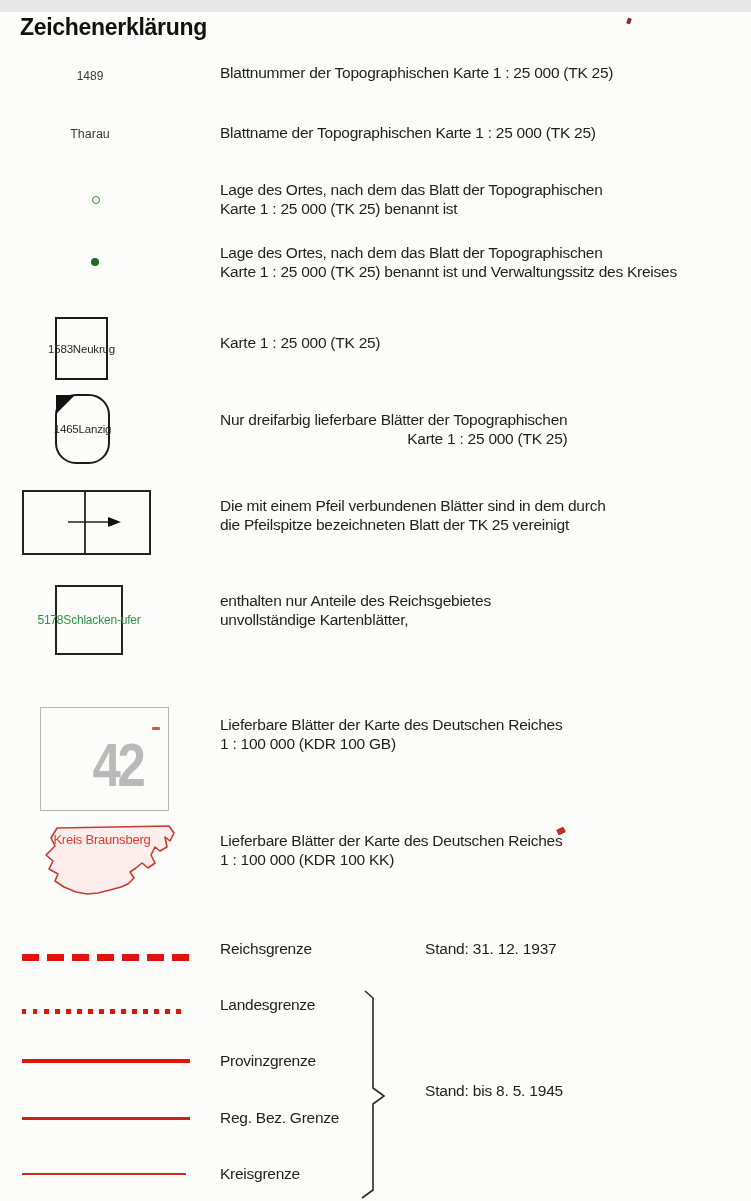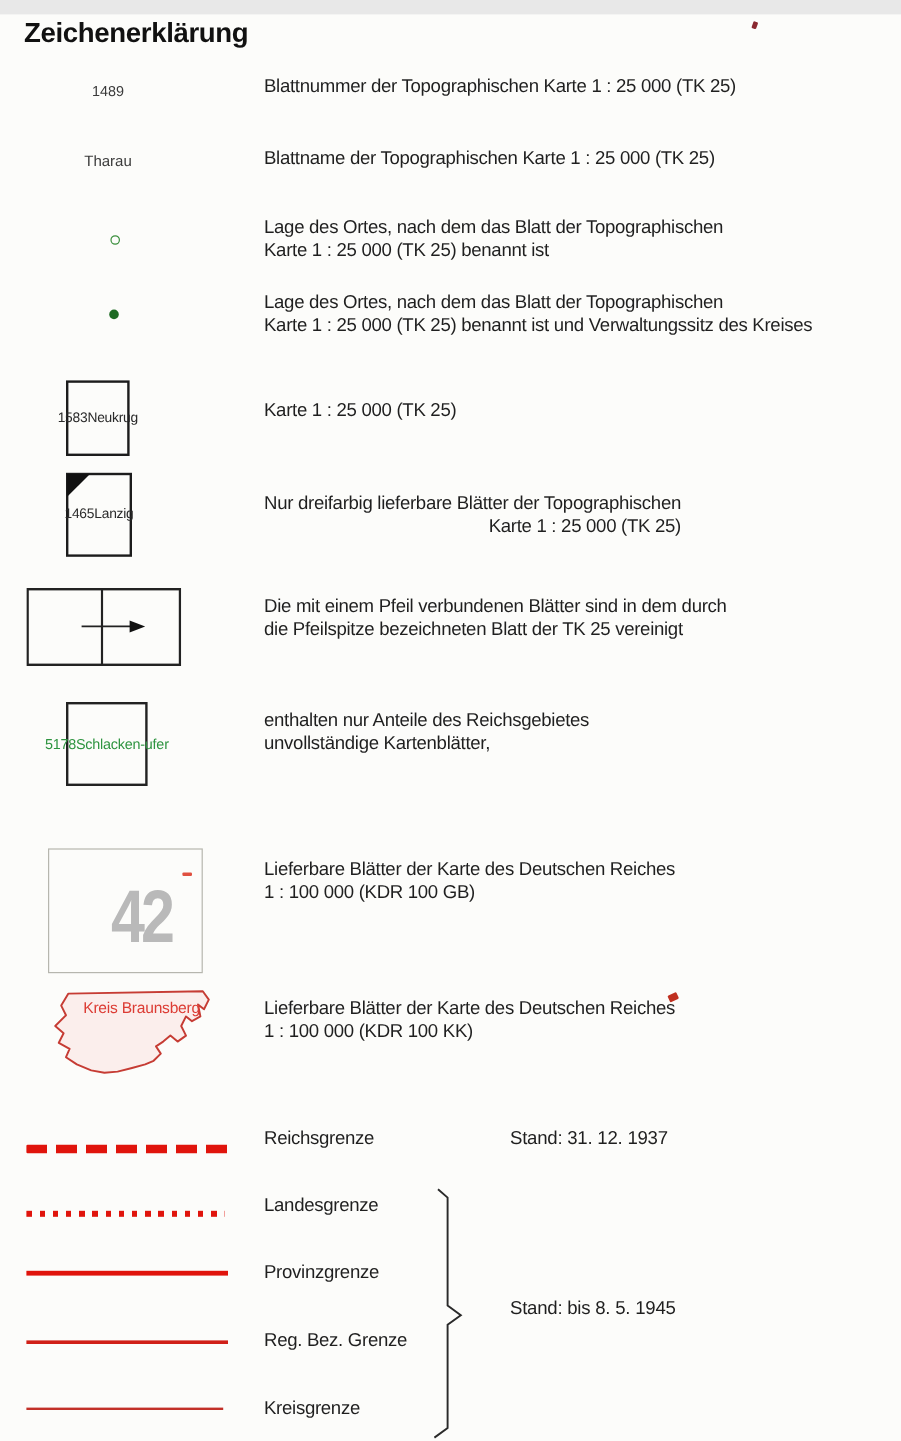--- a/index.html
+++ b/index.html
@@ -81,21 +81,21 @@
   </div>
 
   <div class="sheet-box" style="left:55px;top:305px;width:49px;height:59px;">
     <div>1583</div>
     <div>Neukrug</div>
   </div>
   <div class="row-text" style="top:322px;">
     <div>Karte 1 : 25 000 (TK 25)</div>
   </div>
 
-  <div class="sheet-box" style="left:55px;top:382px;width:51px;height:66px;">
+  <div class="sheet-box" style="left:55px;top:382px;width:51px;height:66px;border-radius:21px;">
     <span class="corner-tri"></span>
     <div>1465</div>
     <div>Lanzig</div>
   </div>
   <div class="row-text" style="top:399px;text-align:right;">
     <div>Nur dreifarbig lieferbare Blätter der Topographischen</div>
     <div>Karte 1 : 25 000 (TK 25)</div>
   </div>
 
   <svg style="position:absolute;left:22px;top:478px;" width="129" height="65" viewBox="0 0 129 65">
@@ -124,21 +124,21 @@
   </div>
   <div class="row-text" style="top:704px;">
     <div>Lieferbare Blätter der Karte des Deutschen Reiches</div>
     <div>1 : 100 000 (KDR 100 GB)</div>
   </div>
 
   <div style="position:absolute;left:24px;top:810px;width:154px;height:90px;">
     <svg width="154" height="90" viewBox="0 0 154 90">
       <path d="M33,6 L145,4 L150,11 L146,19 L141,15 L143,25 L136,29 L131,25 L127,33 L131,41 L124,46 L118,41 L112,46 L106,50 L110,56 L104,62 L97,65 L86,68 L74,71 L63,72 L52,70 L40,65 L31,59 L34,52 L25,47 L29,39 L22,33 L31,24 L27,16 Z" fill="#fbeeec" stroke="#c63c34" stroke-width="1.6" stroke-linejoin="round"></path>
     </svg>
-    <div style="position:absolute;left:32px;top:10px;width:124px;text-align:center;color:#dc3c34;font-size:13px;letter-spacing:-0.2px;">Kreis Braunsberg</div>
+    <div style="position:absolute;left:16px;top:10px;width:124px;text-align:center;color:#dc3c34;font-size:13px;letter-spacing:-0.2px;">Kreis Braunsberg</div>
   </div>
   <div class="row-text" style="top:820px;">
     <div>Lieferbare Blätter der Karte des Deutschen Reiches</div>
     <div>1 : 100 000 (KDR 100 KK)</div>
   </div>
 
   <div class="bline bline-dashed" style="top:942px;width:168px;"></div>
   <div class="row-text" style="top:928px;">Reichsgrenze</div>
   <div class="stand-label" style="top:928px;">Stand: 31. 12. 1937</div>
 

